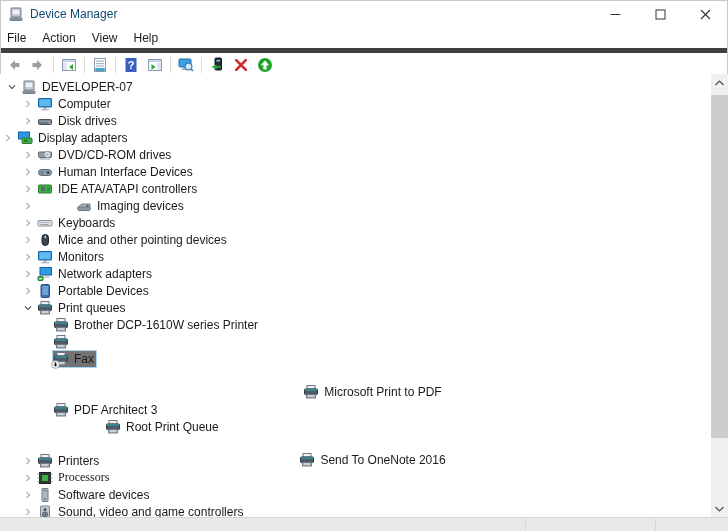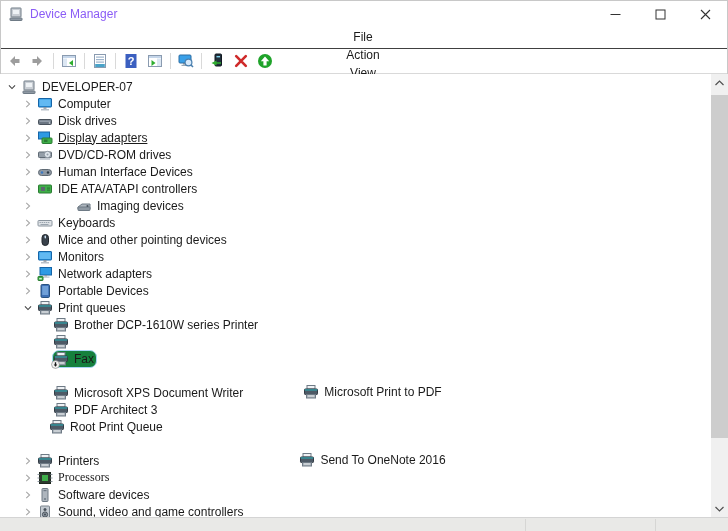--- a/index.html
+++ b/index.html
@@ -8,42 +8,42 @@
     background:#ffffff;
     font-family:"Liberation Sans","DejaVu Sans",sans-serif;
     -webkit-font-smoothing:antialiased;
   }
   .window{position:absolute;inset:0;background:#fff;outline:1px solid #c8c8c8;outline-offset:-1px;}
 
   
   .titlebar{height:28px;display:flex;align-items:center;background:#fff;}
   .title-icon{width:16px;height:16px;margin-left:8px;flex:0 0 16px;}
   .title-icon svg{width:16px;height:16px;display:block;}
-  .title-text{margin-left:6px;font-size:12px;color:#8b5cf6;}
+  .title-text{margin-left:6px;font-size:12px;color:#0c4a6e;}
   .win-controls{margin-left:auto;display:flex;height:28px;}
   .wc{width:45px;height:28px;display:flex;align-items:center;justify-content:center;}
   .wc svg{display:block;}
 
   
-  .menubar{height:20px;display:flex;align-items:center;padding-left:0;background:#fff;border-bottom:1px solid #404040;flex-direction:column;}
+  .menubar{height:20px;display:flex;align-items:center;padding-left:0;background:#fff;border-bottom:5px solid #404040;}
   .menu-item{font-size:12px;color:#1a1a1a;padding:2px 7px;margin-right:2px;cursor:default;}
 
   
   .toolbar{height:24px;display:flex;align-items:center;padding-left:2px;background:#fff;border-bottom:1px solid #d9d9d9;}
   .tbtn{width:22px;height:22px;display:flex;align-items:center;justify-content:center;margin:0 1px;background:transparent;border:none;padding:0;}
   .tbtn svg{width:16px;height:16px;display:block;}
   .tsep{width:1px;height:16px;background:#d9d9d9;margin:0 3px;}
 
   
   .tree{position:absolute;top:74px;left:0;width:711px;height:443px;overflow:hidden;padding-top:4px;box-sizing:border-box;background:#fff;}
   .trow{height:17px;display:flex;align-items:center;font-size:12px;color:#1a1a1a;white-space:nowrap;}
   .chev{width:16px;height:16px;flex:0 0 16px;display:flex;align-items:center;justify-content:center;}
   .chev svg{width:14px;height:14px;display:block;}
   .hl{display:flex;align-items:center;padding:0 2px 0 0;border:1px solid transparent;}
-  .hl.sel{background:#15803d;border-color:#a8d6f7;border-radius:7px;}
+  .hl.sel{background:#737373;border-color:#a8d6f7;}
   .ticon{width:16px;height:16px;flex:0 0 16px;position:relative;}
   .ticon svg.main{width:16px;height:16px;display:block;}
   .badge{position:absolute;left:-2px;bottom:-2px;width:9px;height:9px;}
   .badge svg{width:9px;height:9px;display:block;}
   .lbl{margin-left:5px;}
 
   
   .vscroll{position:absolute;top:74px;right:0;width:17px;height:443px;background:#f0f0f0;}
   .sb-btn{position:absolute;left:0;width:17px;height:17px;display:flex;align-items:center;justify-content:center;}
   .sb-btn.up{top:0;}
@@ -236,21 +236,21 @@
           <span class="ticon">
             <svg class="main" viewBox="0 0 16 16">
               <rect x="1.5" y="6.5" width="13" height="5" rx="1" fill="#6b7682" stroke="#49525c"></rect>
               <rect x="2.5" y="7.5" width="11" height="1.4" fill="#98a2ad"></rect>
               <circle cx="12.5" cy="10" r="0.8" fill="#d5dade"></circle>
             </svg>
           </span>
           <span class="lbl">Disk drives</span>
         </span>
       </div>
-      <div class="trow" style="padding-left: 20px; text-decoration: underline;">
+      <div class="trow" style="">
         <span class="chev">
           <svg viewBox="0 0 16 16">
             <path d="M6 4.5 L9.8 8 L6 11.5" fill="none" stroke="#a6a6a6" stroke-width="1.2"></path>
           </svg>
         </span>
         <span class="hl">
           <span class="ticon">
             <svg class="main" viewBox="0 0 16 16">
               <rect x="1.5" y="2" width="11" height="7" fill="#2e9ae4" stroke="#1565a8"></rect>
               <rect x="5" y="8" width="10" height="5.5" rx="0.8" fill="#3fae49" stroke="#2a7c32"></rect>
@@ -501,49 +501,37 @@
               <rect x="1.8" y="5.2" width="12.4" height="1.5" fill="#34959f"></rect>
               <rect x="3.5" y="10.5" width="9" height="3.5" fill="#aeb6be" stroke="#6e7a85"></rect>
               <rect x="5" y="11.5" width="6" height="1" fill="#e3e7ea"></rect>
             </svg>
           </span>
           <span class="lbl">Microsoft Print to PDF</span>
         </span>
       </div>
       <div class="trow" style="padding-left: 36px;">
         <span class="chev"></span>
-        <span class="hl">
-          <span class="ticon">
-            <svg class="main" viewBox="0 0 16 16">
-              <rect x="4" y="1.5" width="8" height="3.5" fill="#eef1f4" stroke="#6e7a85"></rect>
-              <rect x="1.5" y="5" width="13" height="5.5" rx="0.8" fill="#4e5a66" stroke="#323b44"></rect>
-              <rect x="1.8" y="5.2" width="12.4" height="1.5" fill="#34959f"></rect>
-              <rect x="3.5" y="10.5" width="9" height="3.5" fill="#aeb6be" stroke="#6e7a85"></rect>
-              <rect x="5" y="11.5" width="6" height="1" fill="#e3e7ea"></rect>
-            </svg>
-          </span>
-          <span class="lbl">Microsoft XPS Document Writer</span>
-        </span>
       </div>
       <div class="trow" style="padding-left: 36px;">
         <span class="chev"></span>
         <span class="hl">
           <span class="ticon">
             <svg class="main" viewBox="0 0 16 16">
               <rect x="4" y="1.5" width="8" height="3.5" fill="#eef1f4" stroke="#6e7a85"></rect>
               <rect x="1.5" y="5" width="13" height="5.5" rx="0.8" fill="#4e5a66" stroke="#323b44"></rect>
               <rect x="1.8" y="5.2" width="12.4" height="1.5" fill="#34959f"></rect>
               <rect x="3.5" y="10.5" width="9" height="3.5" fill="#aeb6be" stroke="#6e7a85"></rect>
               <rect x="5" y="11.5" width="6" height="1" fill="#e3e7ea"></rect>
             </svg>
           </span>
           <span class="lbl">PDF Architect 3</span>
         </span>
       </div>
-      <div class="trow" style="padding-left: 32px;">
+      <div class="trow" style="padding-left: 44px; margin-left: 44px;">
         <span class="chev"></span>
         <span class="hl">
           <span class="ticon">
             <svg class="main" viewBox="0 0 16 16">
               <rect x="4" y="1.5" width="8" height="3.5" fill="#eef1f4" stroke="#6e7a85"></rect>
               <rect x="1.5" y="5" width="13" height="5.5" rx="0.8" fill="#4e5a66" stroke="#323b44"></rect>
               <rect x="1.8" y="5.2" width="12.4" height="1.5" fill="#34959f"></rect>
               <rect x="3.5" y="10.5" width="9" height="3.5" fill="#aeb6be" stroke="#6e7a85"></rect>
               <rect x="5" y="11.5" width="6" height="1" fill="#e3e7ea"></rect>
             </svg>

